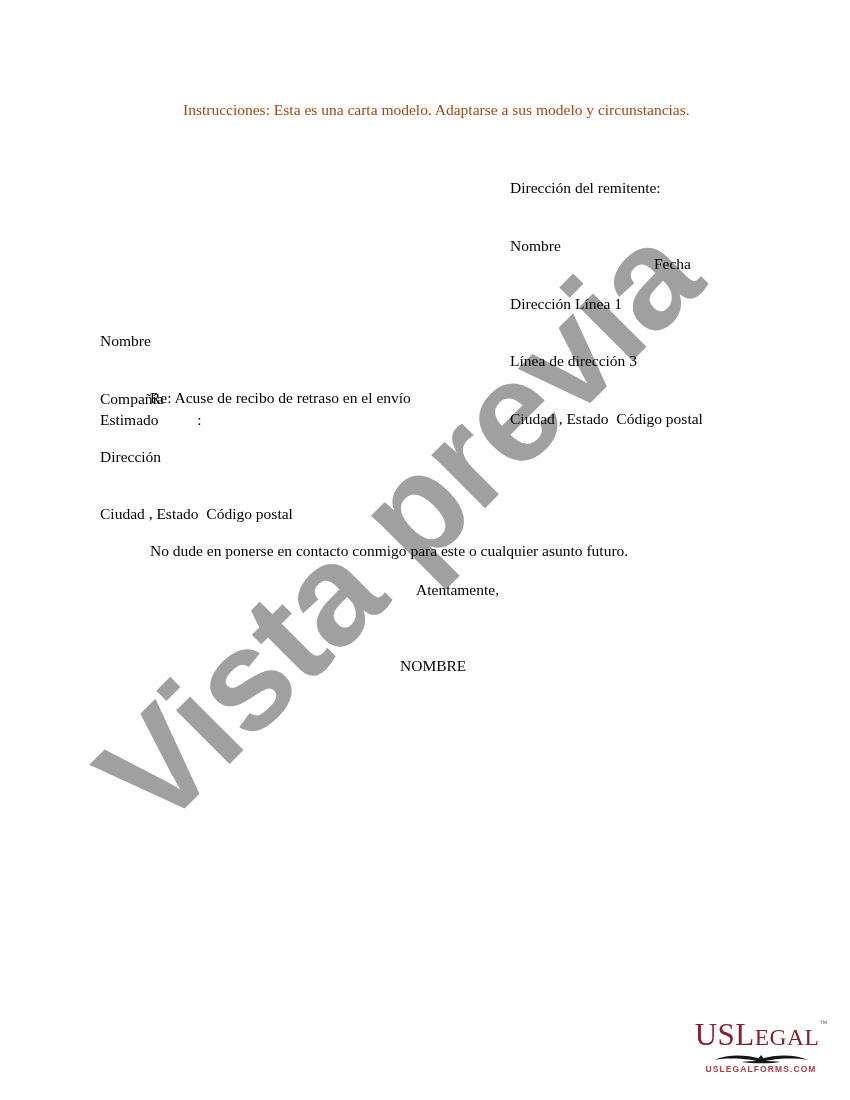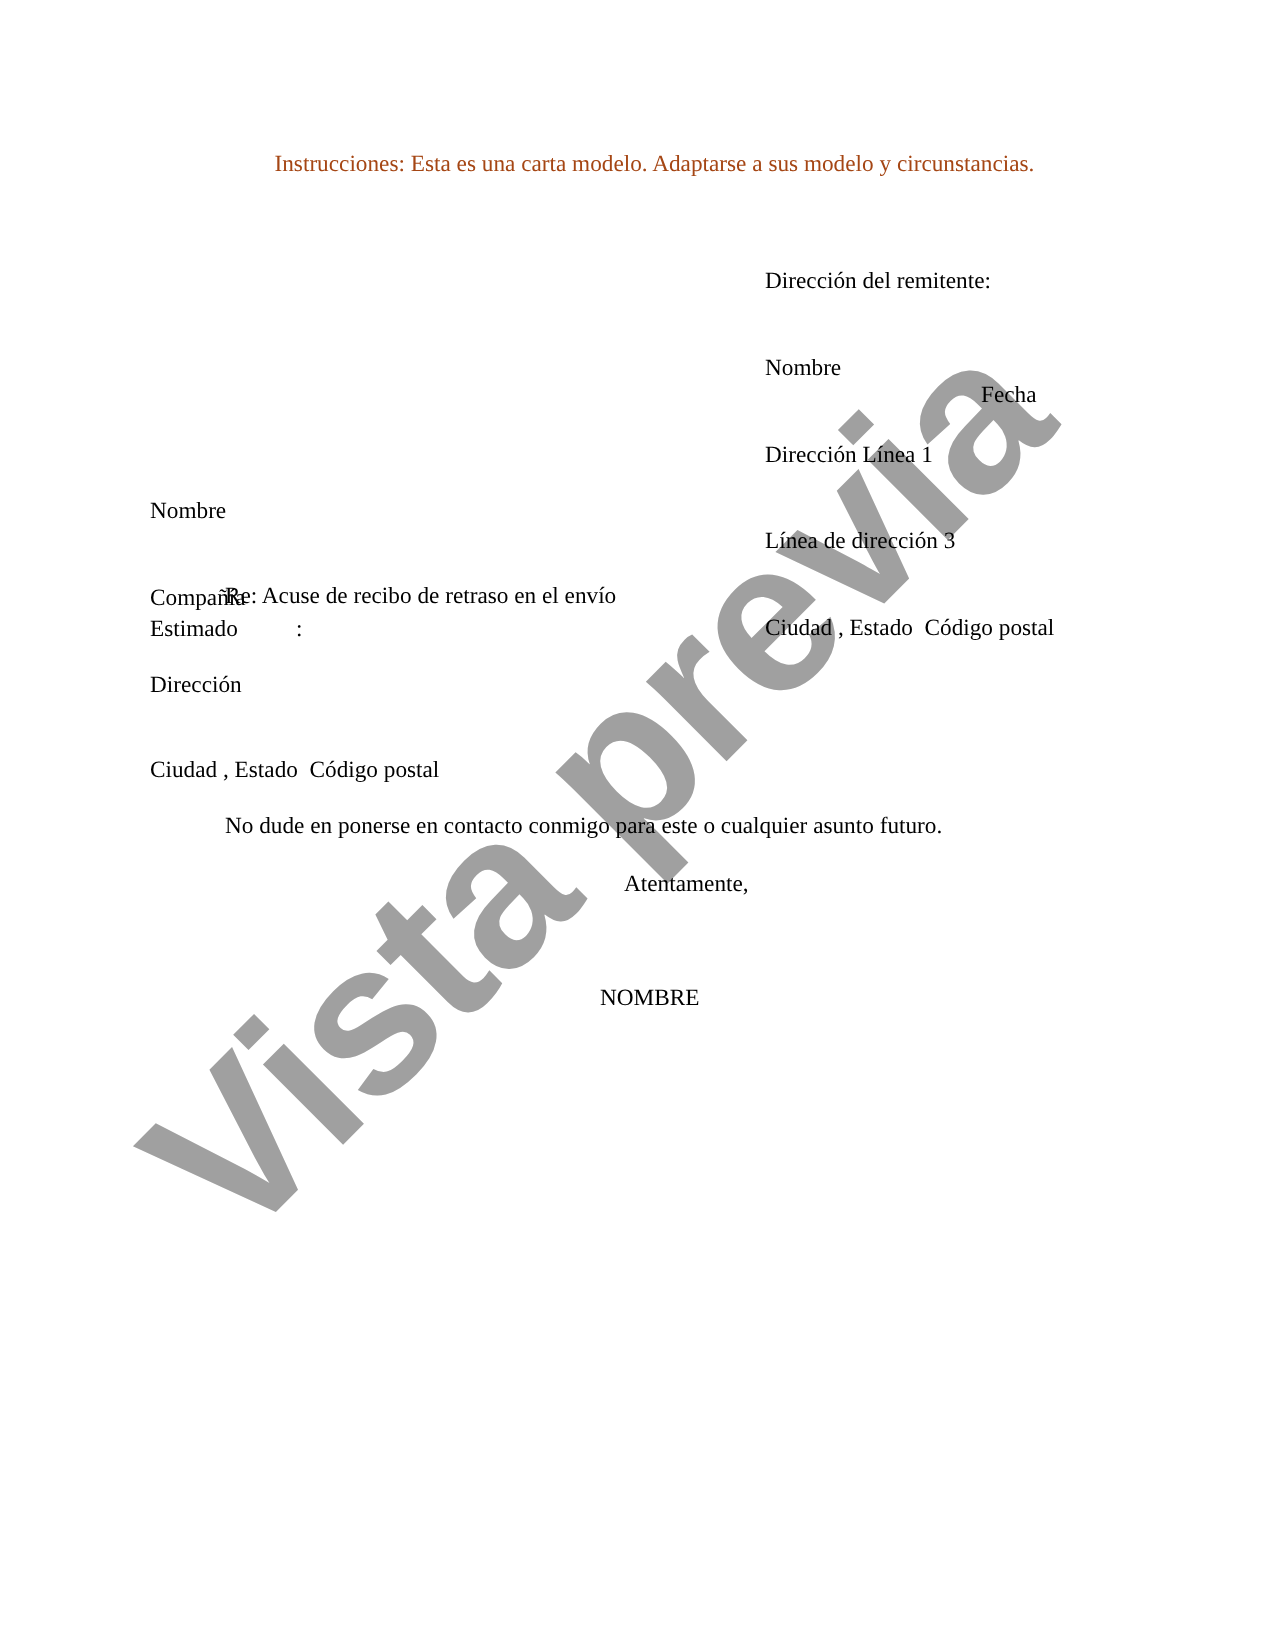--- a/index.html
+++ b/index.html
@@ -122,14 +122,22 @@
 
 
     <div class="abs body-paragraph-2">No dude en ponerse en contacto conmigo para este o cualquier asunto futuro.</div>
 
     <div class="abs closing-line">Atentamente,</div>
 
     <div class="abs signature-line">NOMBRE</div>
 
   </div>
 
+  <div class="brand">
+    <div class="brand-word"><span class="brand-large">USL</span><span class="brand-small">EGAL</span><span class="brand-tm">™</span></div>
+    <svg class="eagle" viewBox="0 0 120 16" xmlns="http://www.w3.org/2000/svg">
+      <path d="M2,11 C20,3 44,5 57,9 L60,5 L63,9 C76,5 100,3 118,11 C96,7 72,10 60,13.5 C48,10 24,7 2,11 Z" fill="#151515"></path>
+      <path d="M36,13.5 C48,12 72,12 84,13.5 C72,15.8 48,15.8 36,13.5 Z" fill="#151515"></path>
+    </svg>
+    <div class="brand-tagline">USLEGALFORMS.COM</div>
+  </div>
 
 </div>
 
 </body></html>

